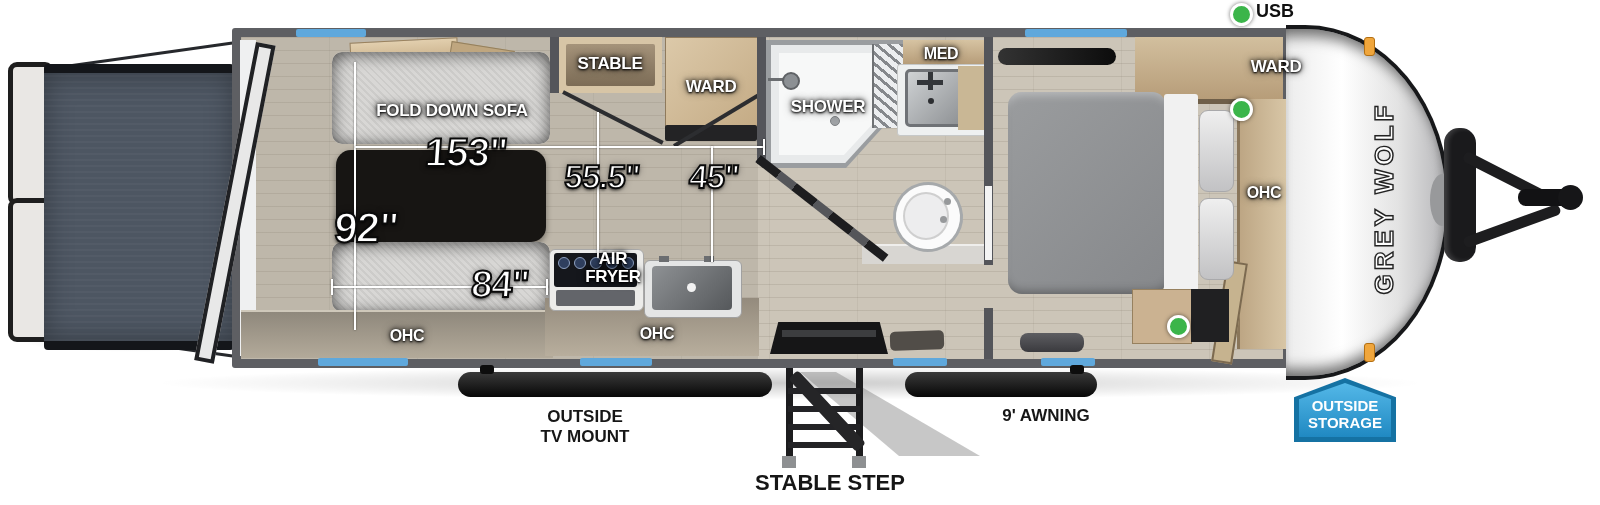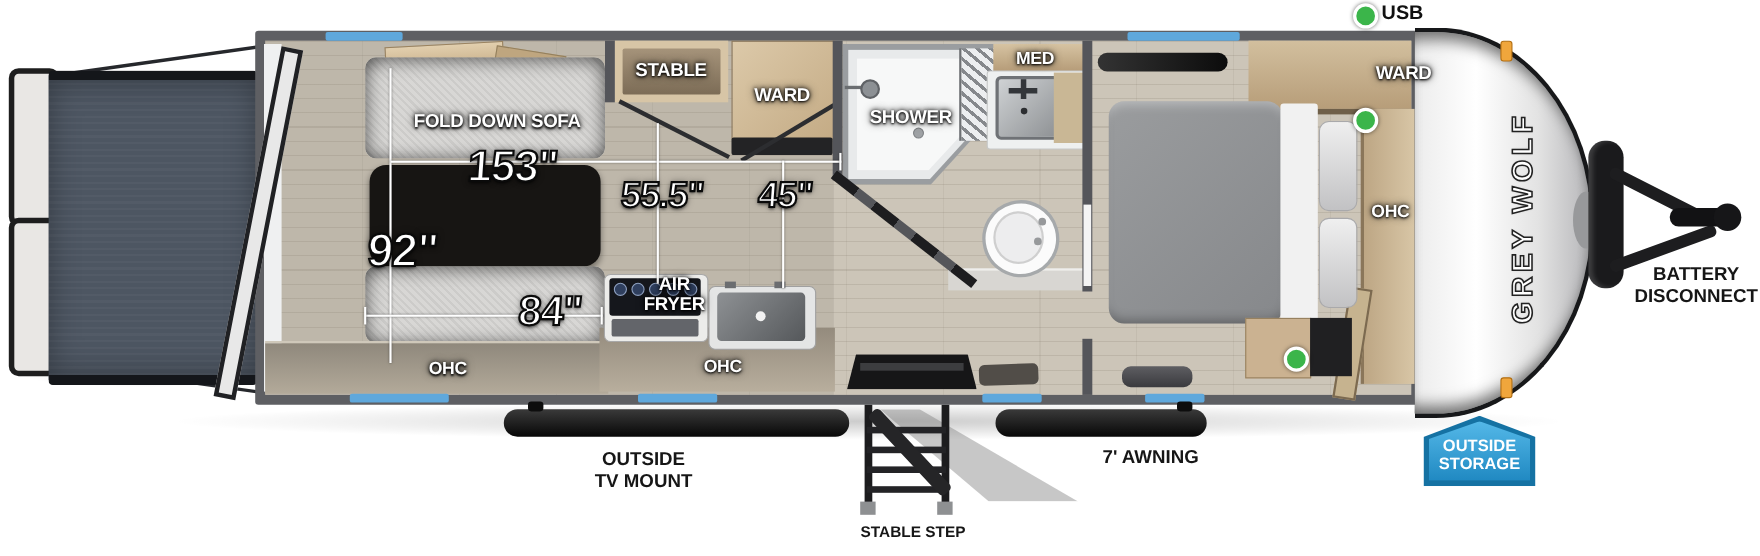--- a/index.html
+++ b/index.html
@@ -221,18 +221,16 @@
   <div class="abs lbl" style="left:1264px;top:193px;font-size:16px;">OHC</div>
 
   <div class="abs dim" style="left:466px;top:152px;">153"</div>
   <div class="abs dim" style="left:366px;top:228px;font-size:42px;">92"</div>
   <div class="abs dim" style="left:602px;top:177px;font-size:33px;">55.5"</div>
   <div class="abs dim" style="left:714px;top:177px;font-size:33px;">45"</div>
   <div class="abs dim" style="left:500px;top:284px;font-size:38px;">84"</div>
 
   <div class="abs ext" style="left:585px;top:427px;">OUTSIDE
 TV MOUNT</div>
-  <div class="abs ext" style="left:1046px;top:416px;">7' AWNING</div>
-  <div class="abs ext" style="left:830px;top:483px;font-size:14px;">STABLE STEP</div>
-  <div class="abs ext" style="left:1542px;top:259px;">BATTERY
-DISCONNECT</div>
+  <div class="abs ext" style="left:1046px;top:416px;">9' AWNING</div>
+  <div class="abs ext" style="left:830px;top:483px;font-size:22px;">STABLE STEP</div>
 
 </div>
 
 </body></html>

